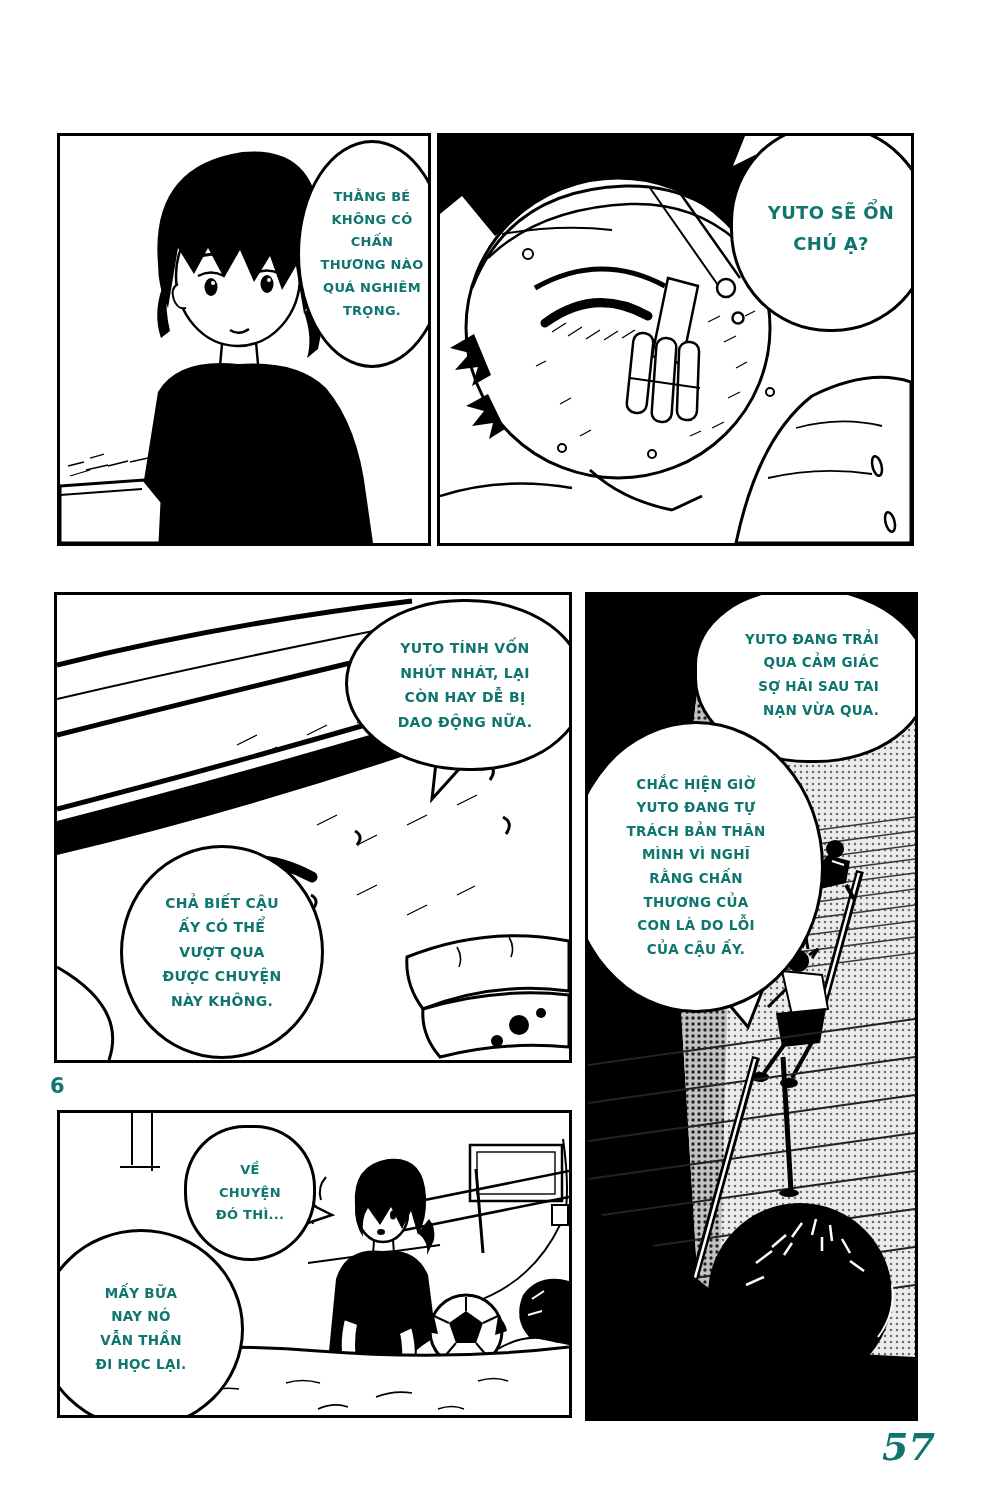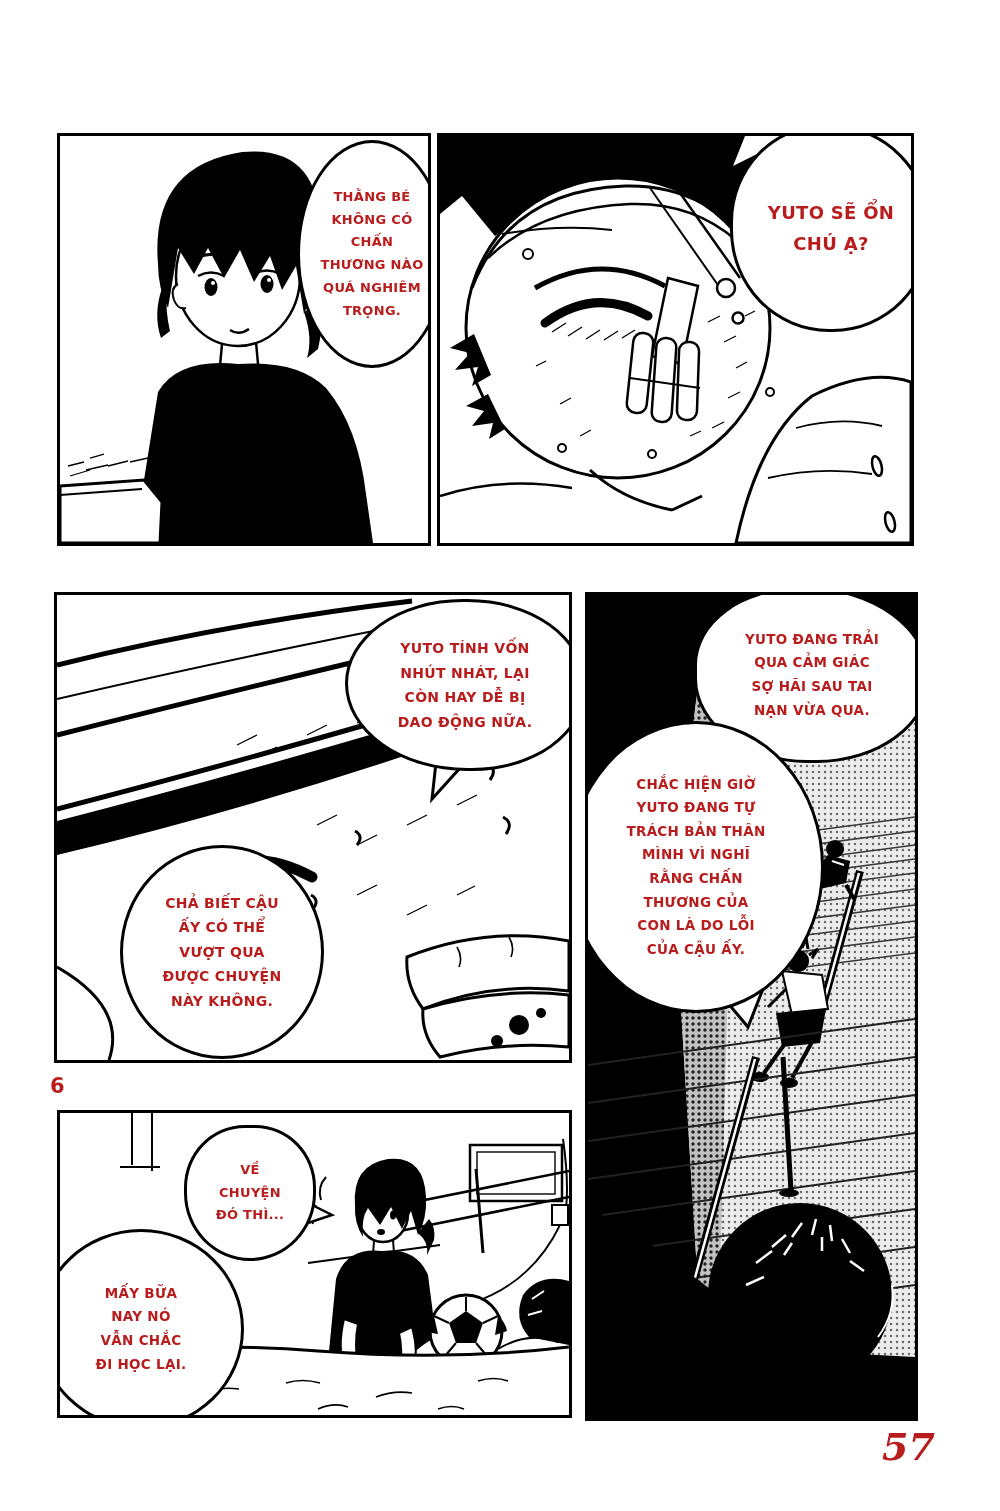--- a/index.html
+++ b/index.html
@@ -1,38 +1,38 @@
 <!DOCTYPE html>
 <html><head>
 <meta charset="utf-8">
 <style>
   html,body{margin:0;padding:0;background:#fff;}
   .stage{position:relative;width:1000px;height:1511px;background:#fff;overflow:hidden;
-         font-family:"DejaVu Sans","Liberation Sans",sans-serif;color:#b91c1c;}
+         font-family:"DejaVu Sans","Liberation Sans",sans-serif;color:#0f766e;}
   .panel{position:absolute;background:#fff;border:3px solid #000;box-sizing:border-box;overflow:hidden;}
   .panel > svg{position:absolute;left:0;top:0;z-index:1;}
   .bubble{position:absolute;z-index:3;background:#fff;border:3px solid #000;border-radius:50%;
           display:flex;align-items:center;justify-content:center;text-align:center;
           box-sizing:border-box;padding:10px;}
   .bubble span{white-space:pre-line;font-weight:700;letter-spacing:.3px;line-height:1.75;}
 
   
   .p1{left:57px;top:133px;width:374px;height:413px;}
   .p2{left:437px;top:133px;width:477px;height:413px;}
   .p3{left:54px;top:592px;width:518px;height:471px;}
   .p4{left:585px;top:592px;width:333px;height:829px;}
   .p5{left:57px;top:1110px;width:515px;height:308px;}
 
   
   .p1b1{left:237px;top:4px;width:150px;height:228px;font-size:13px;}
   .p1b2{left:103px;top:220px;width:182px;height:176px;font-size:14px;}
   .p2b1{left:290px;top:-12px;width:202px;height:208px;font-size:18px;border-radius:48% 52% 50% 50%;}
   .p3b1{left:288px;top:4px;width:240px;height:172px;font-size:14px;border-radius:50% 50% 48% 52%;}
   .p3b2{left:63px;top:250px;width:204px;height:214px;font-size:14px;}
-  .p4b1{left:106px;top:-8px;width:236px;height:176px;font-size:13.5px;border-radius:46% 54% 50% 50%;}
+  .p4b1{left:106px;top:-8px;width:236px;height:176px;font-size:13.5px;border-radius:46% 54% 50% 50%;text-align:right;}
   .p4b2{left:-20px;top:126px;width:256px;height:292px;font-size:13.5px;justify-content:center;}
   .p5b1{left:124px;top:12px;width:132px;height:136px;font-size:13px;border-radius:46% 46% 50% 50%;justify-content:center;}
   .p5b2{left:-22px;top:116px;width:206px;height:200px;font-size:13.5px;}
 
   .pagenum-left{position:absolute;left:50px;top:1074px;font-size:21px;font-weight:700;}
   .pagenum-right{position:absolute;left:882px;top:1424px;font-size:38px;font-weight:600;font-style:italic;
                  font-family:"DejaVu Serif","Liberation Serif",serif;}
 </style>
 </head>
 <body>
@@ -356,21 +356,21 @@
       <path d="M236,84 L272,102 L236,114 Z" fill="#fff" stroke="#000" stroke-width="2.5"></path>
     </svg>
     <div class="bubble p5b1">
       <span>VỀ
 CHUYỆN
 ĐÓ THÌ...</span>
     </div>
     <div class="bubble p5b2">
       <span>MẤY BỮA
 NAY NÓ
-VẪN CHẮC
+VẪN THẦN
 ĐI HỌC LẠI.</span>
     </div>
   </section>
 
   <div class="pagenum-left">6</div>
   <div class="pagenum-right">57</div>
 
 </div>
 
 </body></html>

